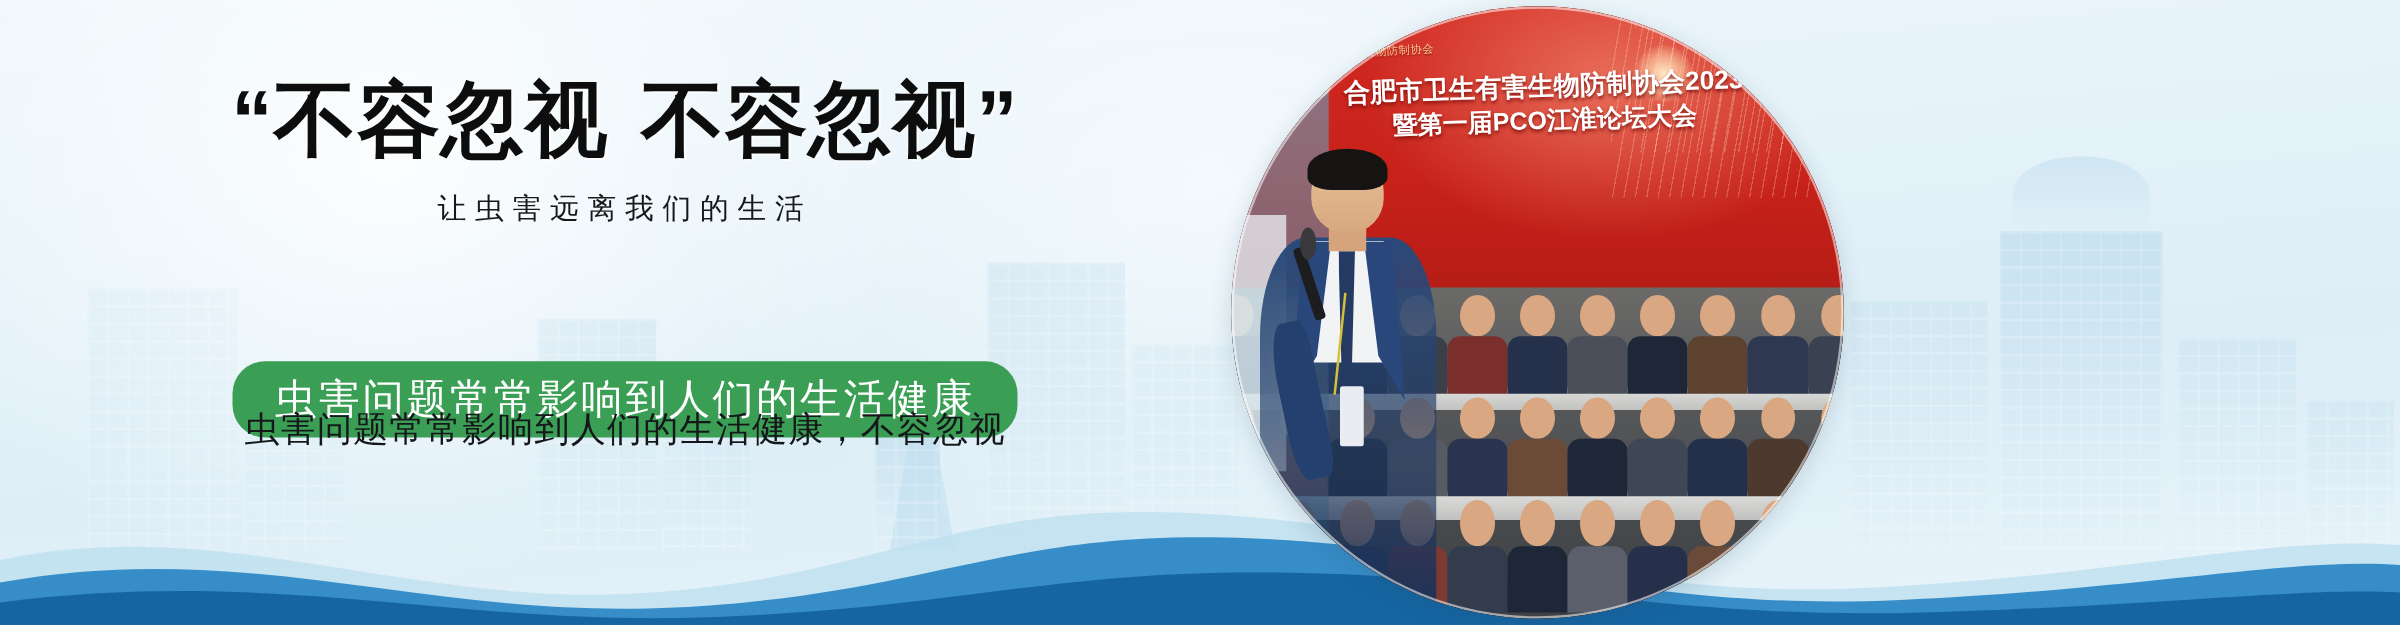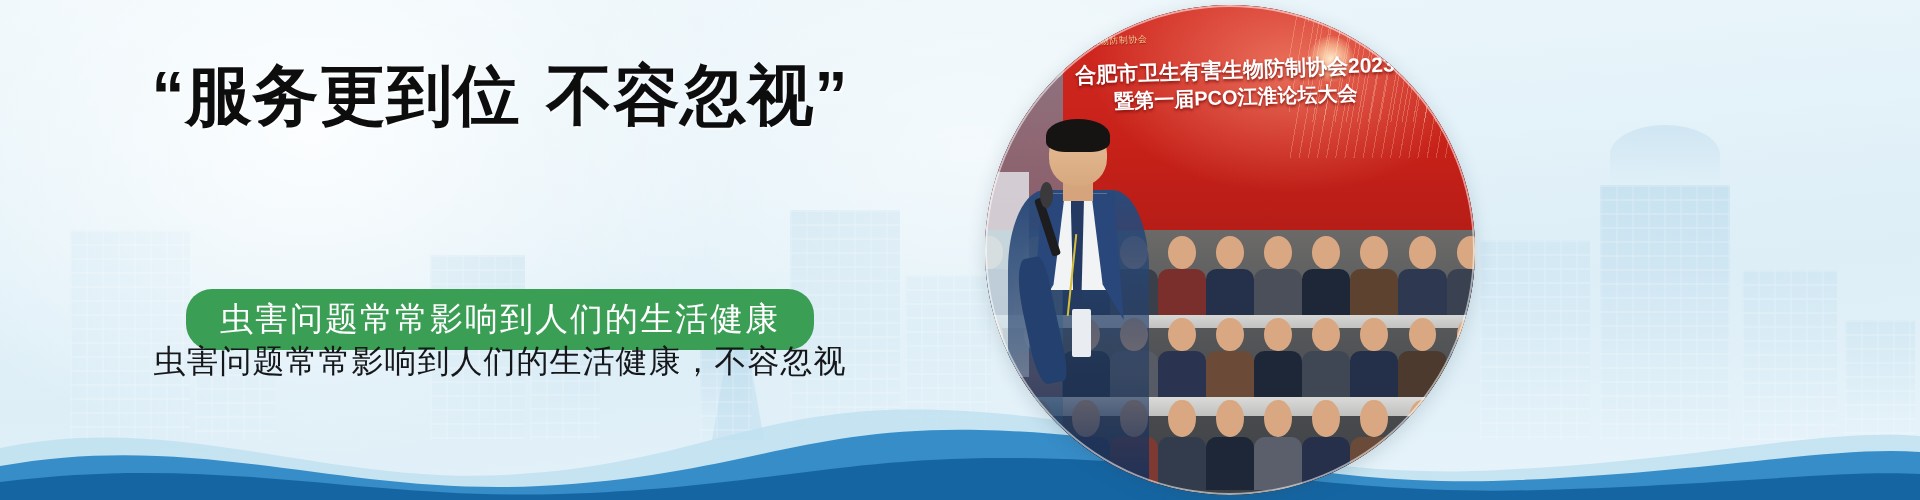--- a/index.html
+++ b/index.html
@@ -123,22 +123,22 @@
     font-weight: 500;
     letter-spacing: 2px;
     line-height: 1;
     padding: 13px 34px 15px;
     border-radius: 26px;
     white-space: nowrap;
   }
 
   .footline {
     position: absolute;
-    left: 0; right: 0; top: 345px;
-    font-size: 32px;
+    left: 0; right: 0; top: 330px;
+    font-size: 28px;
     font-weight: 500;
     color: #15171a;
     letter-spacing: 1px;
     line-height: 1;
     white-space: nowrap;
   }
 
   
   .photo {
     position: absolute;
@@ -320,23 +320,24 @@
 
   <svg class="wave" viewBox="0 0 1920 130" preserveAspectRatio="none">
     <path d="M0,78 C180,40 330,118 520,104 C700,92 760,34 940,40 C1150,47 1280,112 1500,100 C1700,90 1820,58 1920,66 L1920,130 L0,130 Z" fill="#bfe0f0" opacity="0.85"></path>
     <path d="M0,96 C200,60 340,126 540,116 C740,106 800,56 980,60 C1190,65 1300,120 1520,110 C1720,101 1830,76 1920,82 L1920,130 L0,130 Z" fill="#2a86c4" opacity="0.92"></path>
     <path d="M0,112 C220,84 360,130 560,124 C760,118 840,86 1020,88 C1220,90 1330,126 1540,120 C1740,114 1840,100 1920,104 L1920,130 L0,130 Z" fill="#1565a3"></path>
   </svg>
 
   <div class="content">
 
     <div class="headline">
-      <span>“服务更到位</span><span class="gap"></span><span>不容忽视”</span>
+      <span>“不容忽视</span><span class="gap"></span><span>不容忽视”</span>
     </div>
 
+    <div class="subline">让虫害远离我们的生活</div>
 
 
     <div class="pill-wrap">
       <div class="pill">虫害问题常常影响到人们的生活健康</div>
     </div>
 
     <div class="footline">虫害问题常常影响到人们的生活健康，不容忽视</div>
   </div>
 
   <div class="photo">

